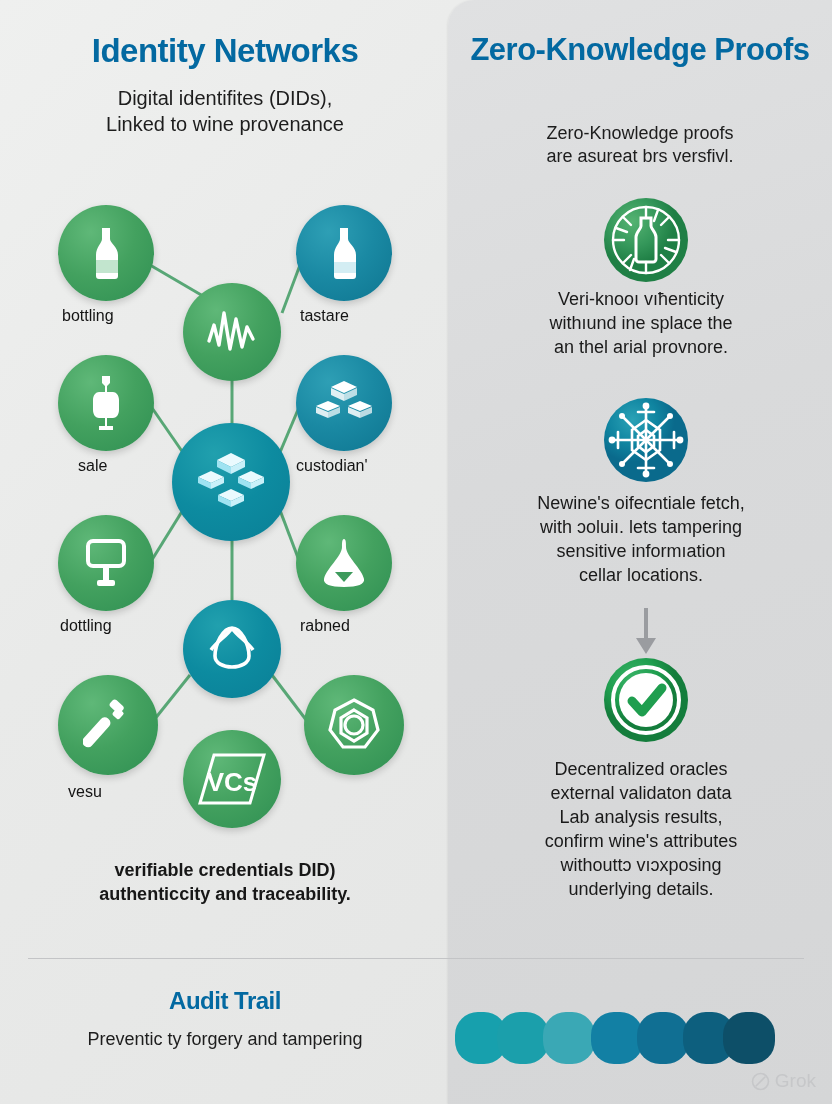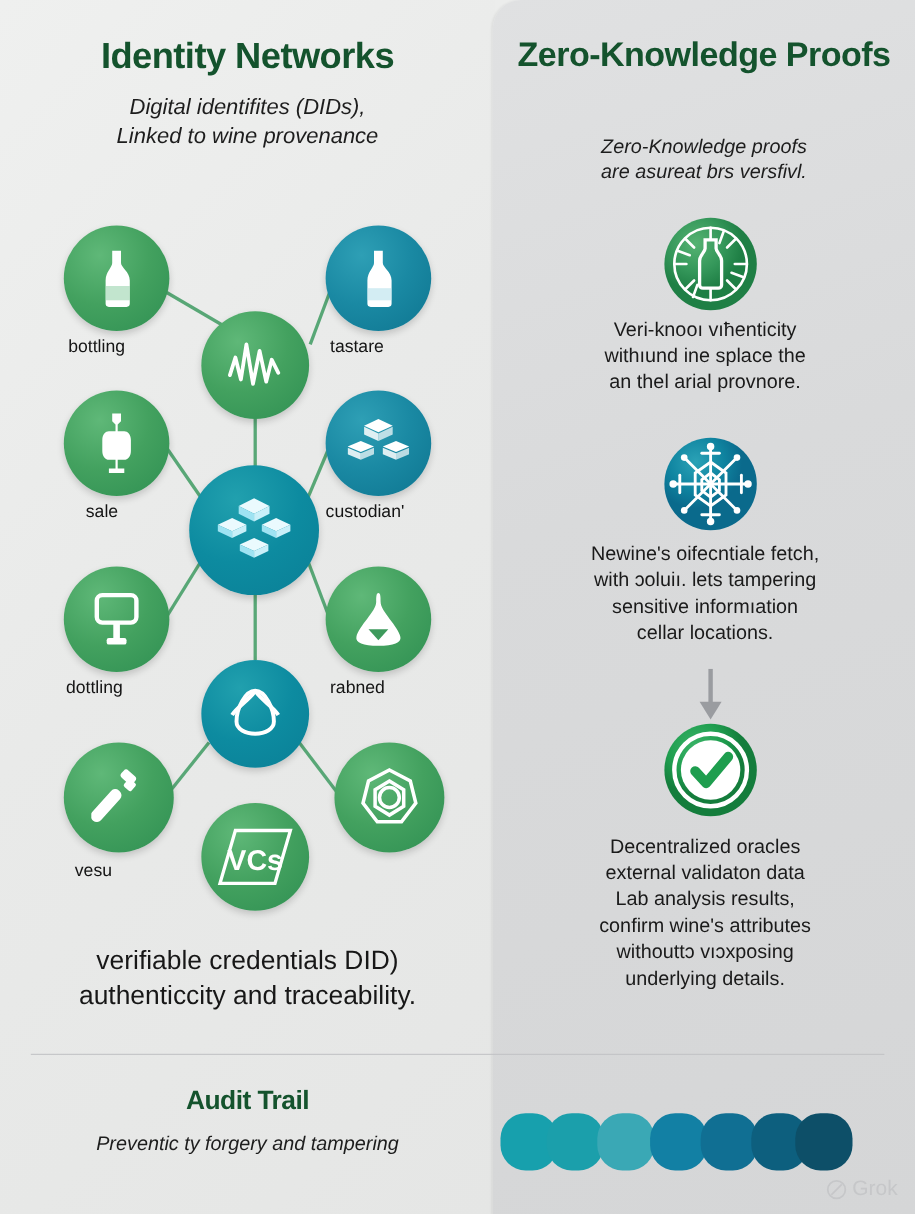--- a/index.html
+++ b/index.html
@@ -18,27 +18,26 @@
   }
   .panel-right{
     position:absolute;left:448px;top:0;width:384px;height:1104px;
     background:linear-gradient(160deg,#e0e1e2 0%,#d9dadb 40%,#d5d6d7 100%);
     border-top-left-radius:26px;
     box-shadow:-1px 0 2px rgba(0,0,0,.05);
   }
 
   
   .h-title{
-    position:absolute;text-align:center;color:#14532d;
+    position:absolute;text-align:center;color:#0369a1;
     font-weight:bold;letter-spacing:-0.5px;line-height:1.05;
   }
   .h-sub{
     position:absolute;text-align:center;color:#1d1d1d;
     line-height:1.28;
-    font-style:italic;
   }
 
   #left-title{left:0;top:34px;width:450px;font-size:33px;}
   #left-sub{left:26px;top:86px;width:398px;font-size:20px;}
 
   #right-title{left:448px;top:34px;width:384px;font-size:31px;}
   #right-sub{left:468px;top:122px;width:344px;font-size:18px;}
 
   
   #graph{position:absolute;left:0;top:185px;width:450px;height:665px;}
@@ -55,21 +54,21 @@
   .g-teal {background:radial-gradient(circle at 34% 28%,#2e9fb5 0%,#1a89a3 48%,#0e7590 100%);}
   .g-hub  {background:radial-gradient(circle at 36% 26%,#21a0ae 0%,#0d8ba0 50%,#0a7f96 100%);}
 
   .node-label{
     position:absolute;color:#141414;font-size:16px;white-space:nowrap;
   }
 
   
   #left-caption{
     position:absolute;left:40px;top:858px;width:370px;
-    text-align:center;font-size:24px;color:#171717;line-height:1.34;
+    text-align:center;font-size:18px;color:#171717;line-height:1.34;font-weight:bold;
   }
 
   
   .r-icon{position:absolute;left:602px;width:88px;height:88px;}
   .r-text{
     position:absolute;left:478px;width:326px;text-align:center;
     font-size:18px;color:#1a1a1a;line-height:1.33;
   }
   .circ{width:88px;height:88px;border-radius:50%;display:block;}
 

